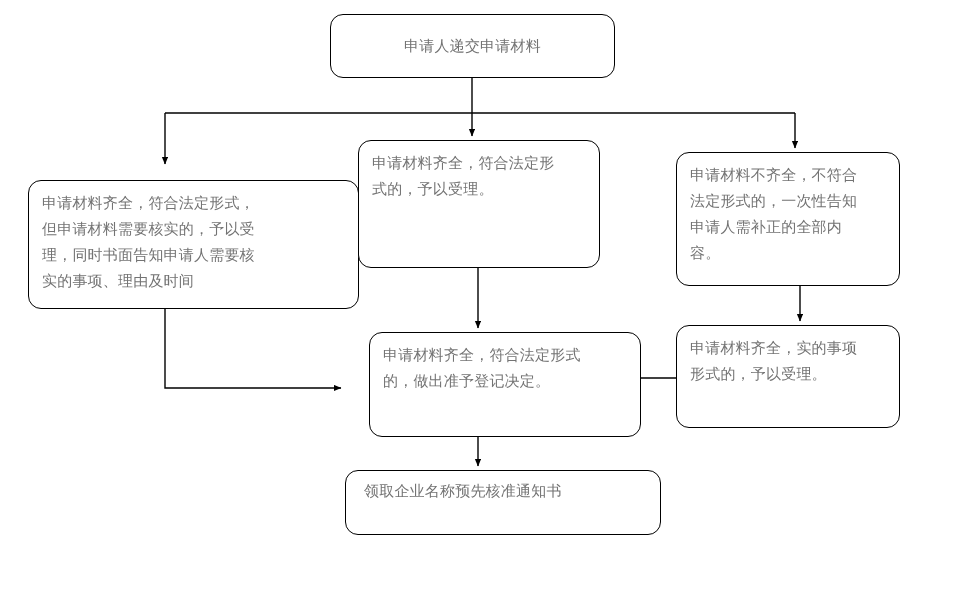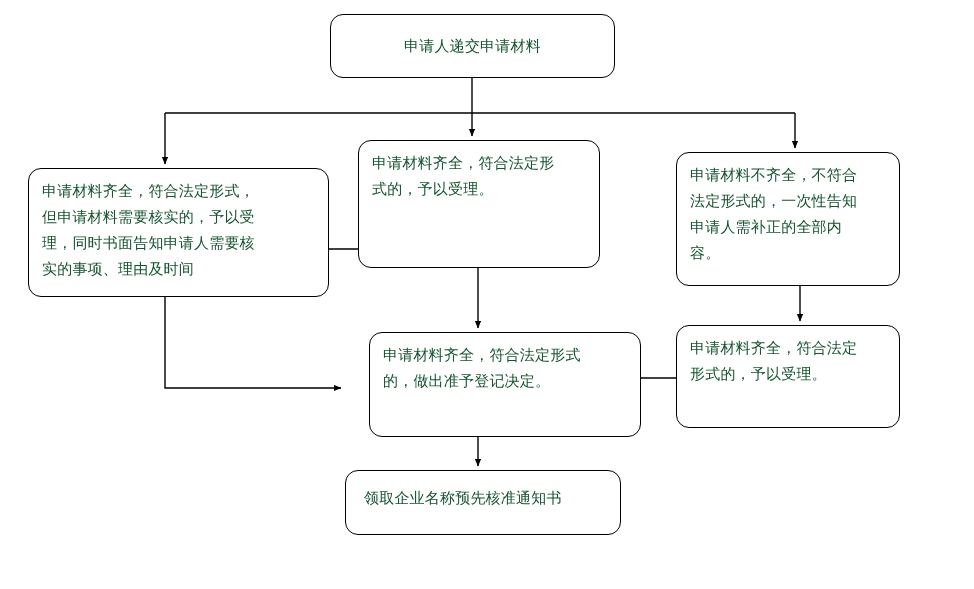--- a/index.html
+++ b/index.html
@@ -31,21 +31,21 @@
     background: #ffffff;
     display: flex;
     align-items: flex-start;
     justify-content: flex-start;
   }
   .node .node-label {
     display: block;
     width: 100%;
     font-size: 15px;
     line-height: 26px;
-    color: #14532d;
+    color: #737373;
     white-space: pre-line;
     letter-spacing: 0.2px;
   }
   .node.center .node-label {
     text-align: center;
   }
   .node.center {
     align-items: center;
     justify-content: center;
   }
@@ -85,21 +85,21 @@
 
     <path d="M 676 378 L 623 378" fill="none" stroke="#000000" stroke-width="1.4" marker-end="url(#arrowhead)"></path>
 
     <path d="M 478 437 L 478 466" fill="none" stroke="#000000" stroke-width="1.4" marker-end="url(#arrowhead)"></path>
   </svg>
 
   <div class="node center" style="left:330px; top:14px; width:285px; height:64px;">
     <span class="node-label">申请人递交申请材料</span>
   </div>
 
-  <div class="node pad-tl" style="left:28px; top:168px; width:301px; height:129px;">
+  <div class="node pad-tl" style="left:28px; top:180px; width:331px; height:129px;">
     <span class="node-label">申请材料齐全，符合法定形式，
 但申请材料需要核实的，予以受
 理，同时书面告知申请人需要核
 实的事项、理由及时间</span>
   </div>
 
   <div class="node pad-tl" style="left:358px; top:140px; width:242px; height:128px;">
     <span class="node-label">申请材料齐全，符合法定形
 式的，予以受理。</span>
   </div>
@@ -110,21 +110,21 @@
 申请人需补正的全部内
 容。</span>
   </div>
 
   <div class="node pad-tl" style="left:345px; top:332px; width:272px; height:105px;margin-left:24px;">
     <span class="node-label">申请材料齐全，符合法定形式
 的，做出准予登记决定。</span>
   </div>
 
   <div class="node pad-tl" style="left:676px; top:325px; width:224px; height:103px;">
-    <span class="node-label">申请材料齐全，符合法定
+    <span class="node-label">申请材料齐全，实的事项
 形式的，予以受理。</span>
   </div>
 
-  <div class="node pad-tl" style="left:345px; top:470px; width:276px; height:65px; padding-top:14px; padding-left:18px;">
+  <div class="node pad-tl" style="left:345px; top:470px; width:316px; height:65px; padding-top:7px; padding-left:18px;">
     <span class="node-label">领取企业名称预先核准通知书</span>
   </div>
 
 </div>
 
 </body></html>

